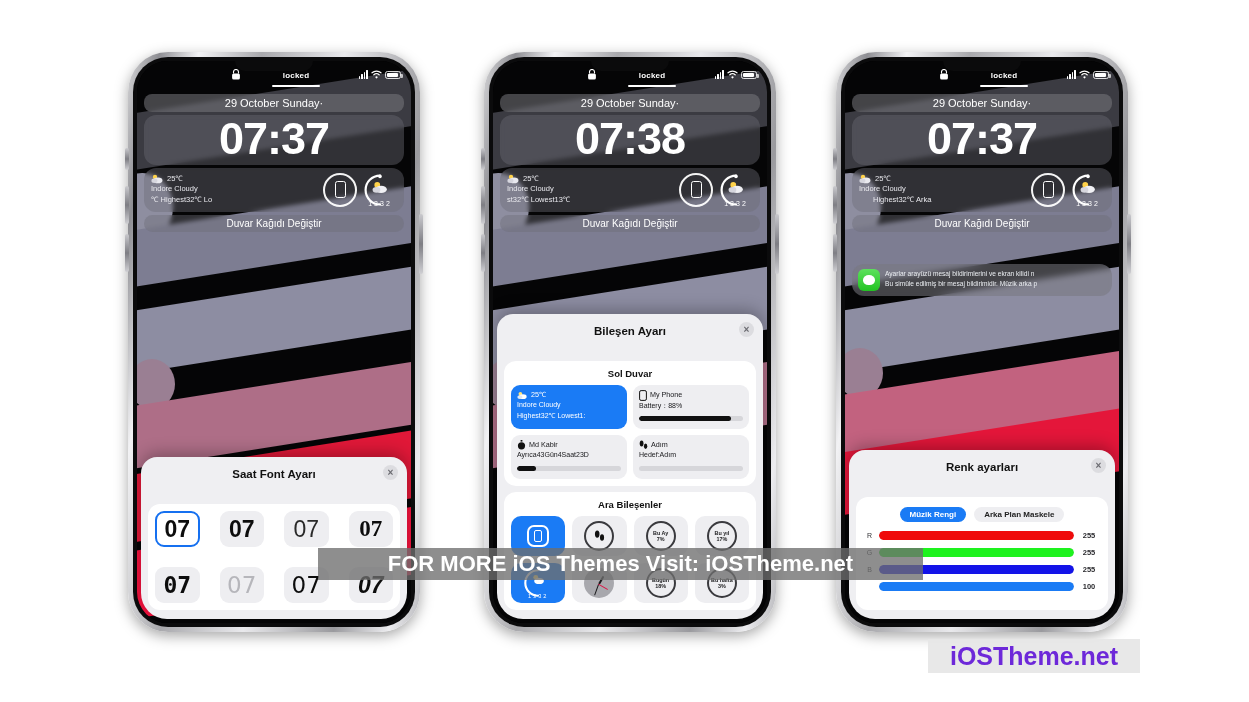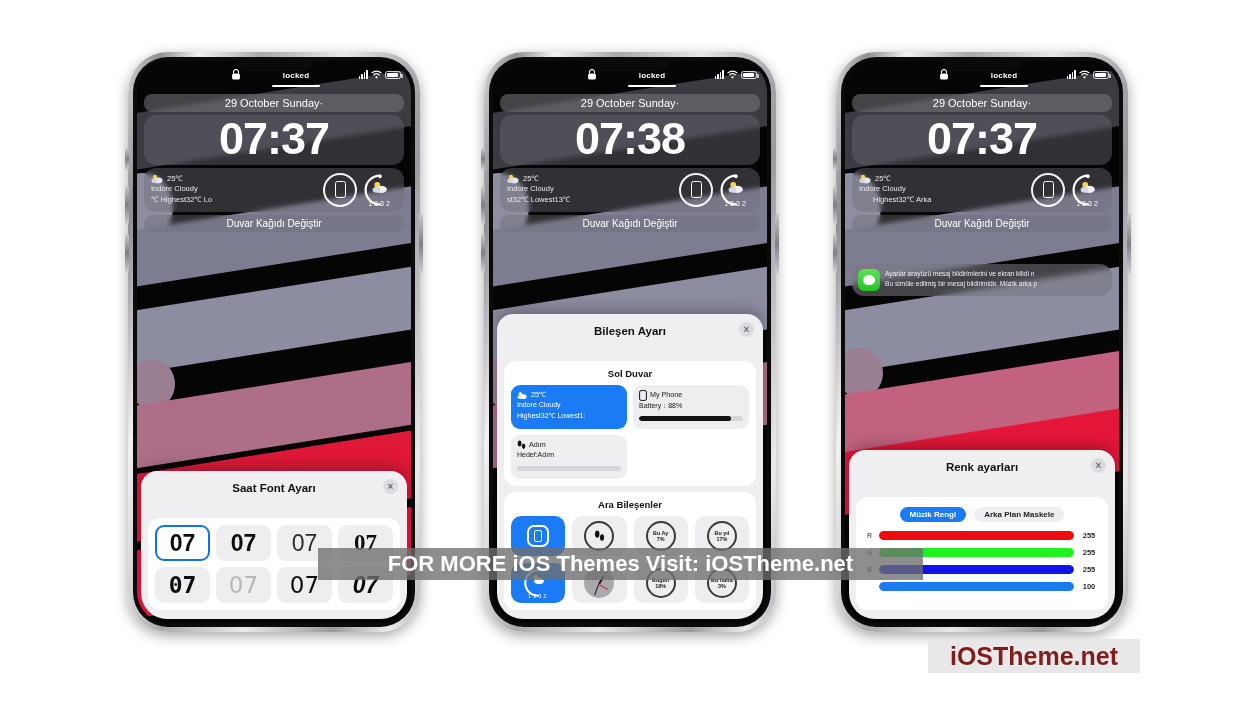--- a/index.html
+++ b/index.html
@@ -157,21 +157,21 @@
   .sheet-close {
     position: absolute; right: 2px; top: 1px;
     width: 15px; height: 15px; border-radius: 50%;
     background: #dcdce0; color: #6a6a70;
     font-size: 10px; line-height: 15px; text-align: center;
   }
   .card { background: #fff; border-radius: 12px; padding: 7px; }
   .card-title { text-align: center; font-size: 9.5px; font-weight: bold; color: #111; margin-bottom: 6px; }
 
   
-  .fontgrid { display: grid; grid-template-columns: repeat(4,1fr); gap: 6px; }
+  .fontgrid { display: grid; grid-template-columns: repeat(4,1fr); gap: 20px; }
   .fontcell {
     background: #eeeef1; border-radius: 9px;
     height: 36px; display: flex; align-items: center; justify-content: center;
     font-size: 23px; font-weight: bold; color: #0d0d0d;
   }
   .fontcell.sel { border: 2px solid #1570f0; background: #fff; }
   .f-serif { font-family: "Liberation Serif", serif; }
   .f-mono  { font-family: "DejaVu Sans Mono", monospace; }
   .f-light { font-weight: normal; color: #2a2a2a; }
   .f-thin  { font-weight: normal; color: #b6b6bb; font-family: "DejaVu Sans", sans-serif; }
@@ -236,21 +236,21 @@
     display: flex; align-items: center; justify-content: center;
     z-index: 30;
   }
   .wm-band span { color: #fff; font-size: 22px; font-weight: bold; white-space: nowrap; }
   .wm-logo {
     position: absolute; left: 928px; top: 639px; width: 212px; height: 34px;
     background: rgba(230,230,230,.92);
     display: flex; align-items: center; justify-content: center;
     z-index: 30;
   }
-  .wm-logo span { color: #7f1d1d; font-size: 25px; font-weight: bold; }
+  .wm-logo span { color: #6d28d9; font-size: 25px; font-weight: bold; }
 </style>
 </head>
 <body>
 
 <div class="stage">
 
   <div class="phone" style="left:128px; top:52px; width:292px; height:580px;">
     <div class="btn-side btn-left" style="top:96px;height:22px;"></div>
     <div class="btn-side btn-left" style="top:134px;height:38px;"></div>
     <div class="btn-side btn-left" style="top:182px;height:38px;"></div>
@@ -468,20 +468,33 @@
                       <rect x="0.6" y="0.6" width="6.8" height="9.8" rx="1.5" stroke="#111" stroke-width="1" fill="none"></rect>
                     </svg>
                   <span>My Phone</span>
                 </div>
                 <div class="sub">Battery：88%</div>
                 <div class="track">
                     <b style="width:88%"></b>
                   </div>
               </div>
 
+              <div class="comp">
+                <div class="hd">
+                  <svg width="9" height="10" viewBox="0 0 9 10">
+                      <circle cx="4.5" cy="5.8" r="3.6" fill="#111"></circle>
+                      <rect x="3.6" y="0" width="1.8" height="1.6" fill="#111"></rect>
+                    </svg>
+                  <span>Md Kabir</span>
+                </div>
+                <div class="sub">Ayrıca43Gün4Saat23D</div>
+                <div class="track">
+                    <b style="width:18%"></b>
+                  </div>
+              </div>
 
               <div class="comp">
                 <div class="hd">
                   <svg width="9" height="10" viewBox="0 0 9 10">
                       <ellipse cx="2.6" cy="3.4" rx="1.9" ry="3" fill="#111"></ellipse>
                       <ellipse cx="6.6" cy="6.2" rx="1.7" ry="2.7" fill="#111"></ellipse>
                     </svg>
                   <span>Adım</span>
                 </div>
                 <div class="sub">Hedef:Adım</div>

